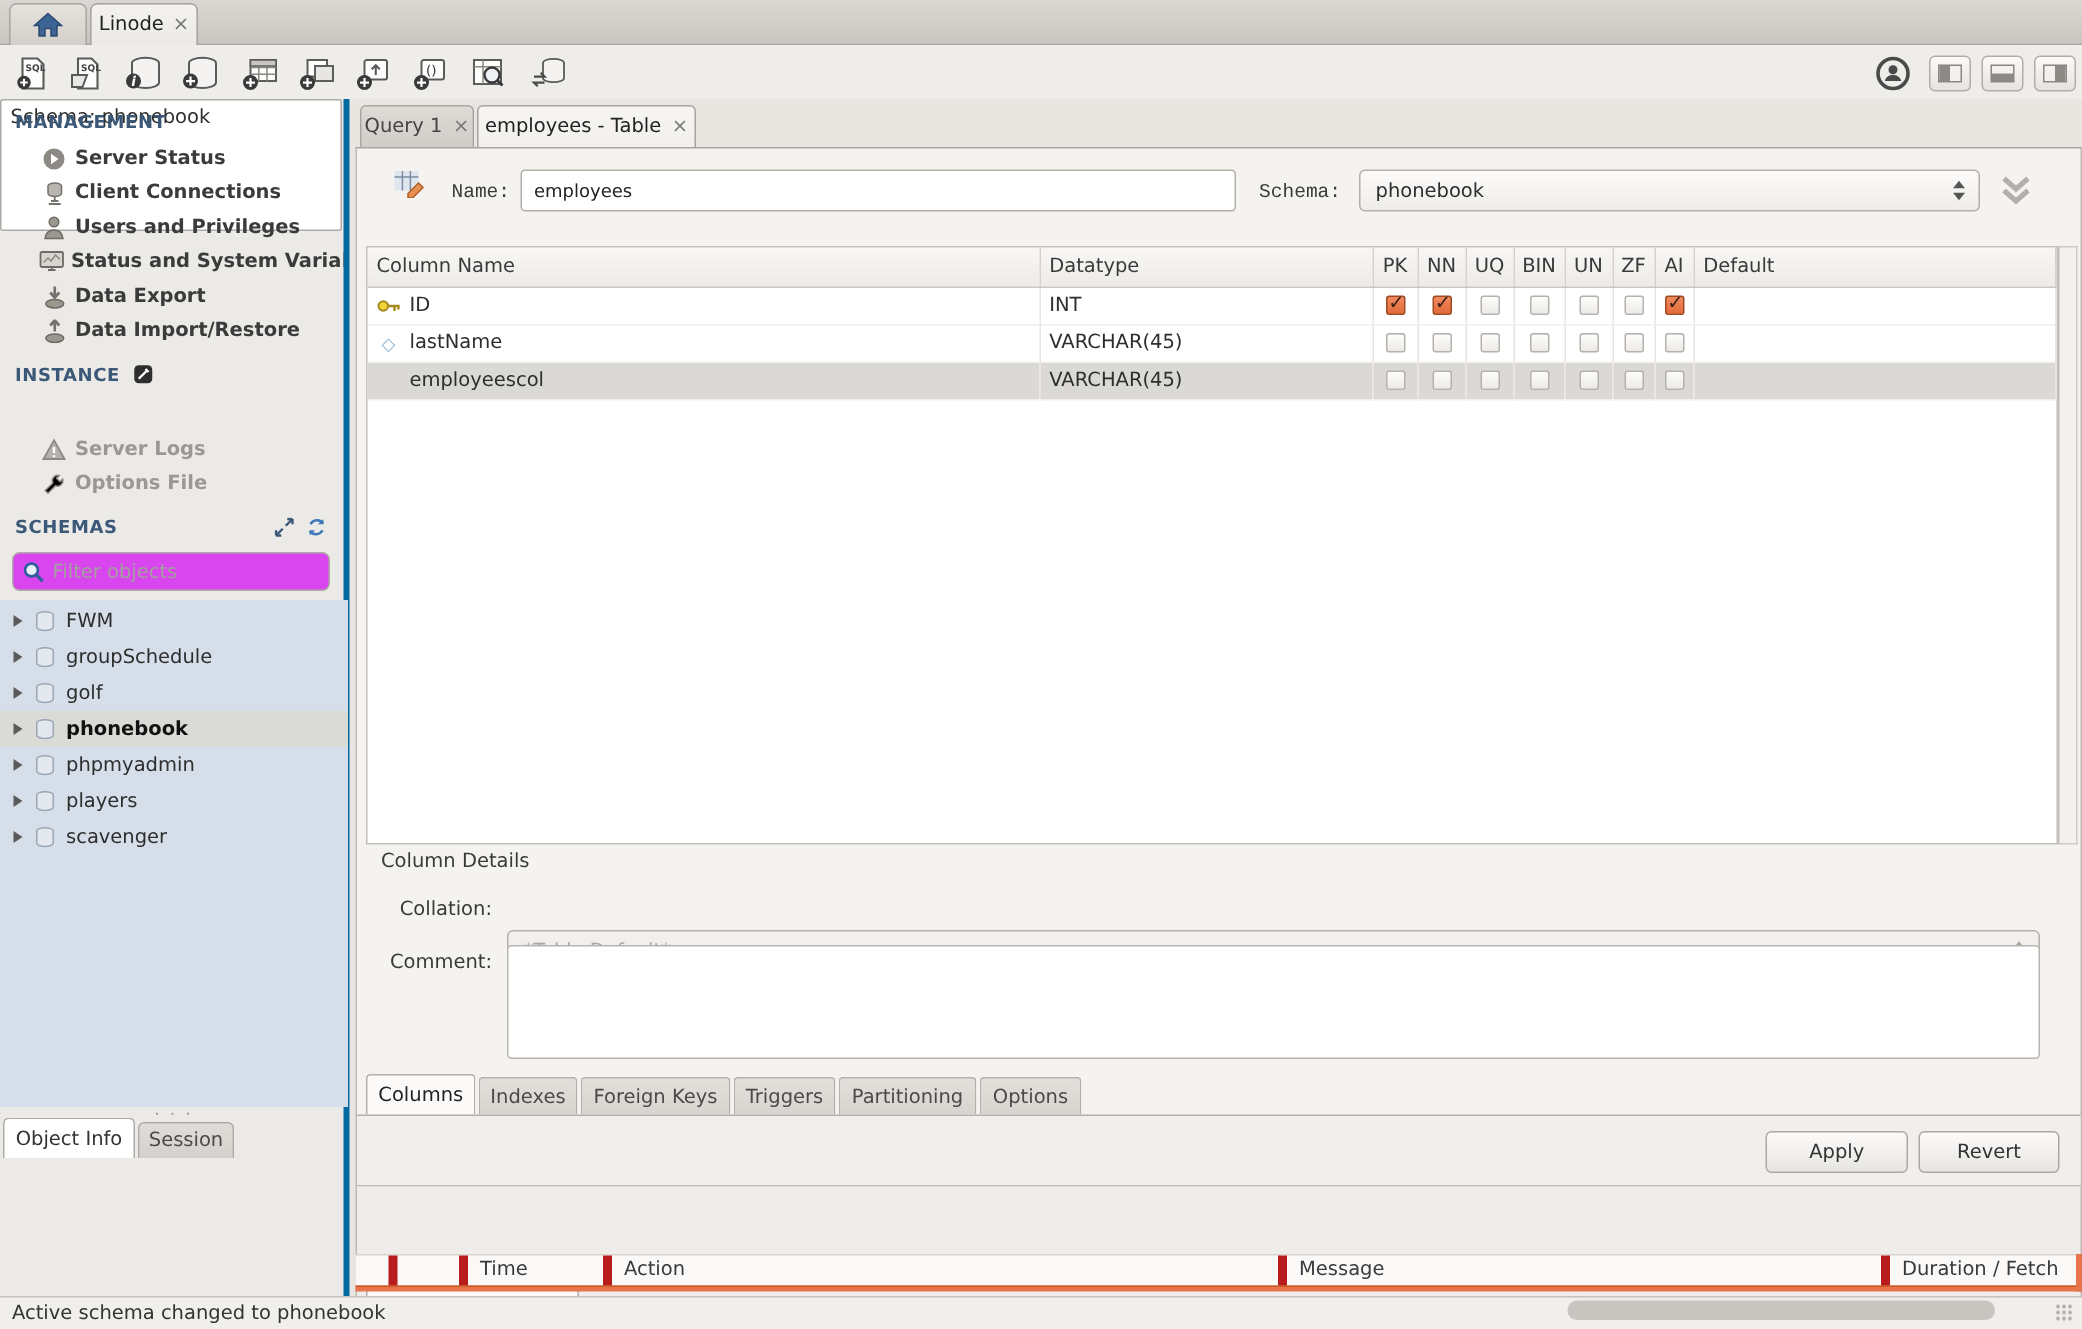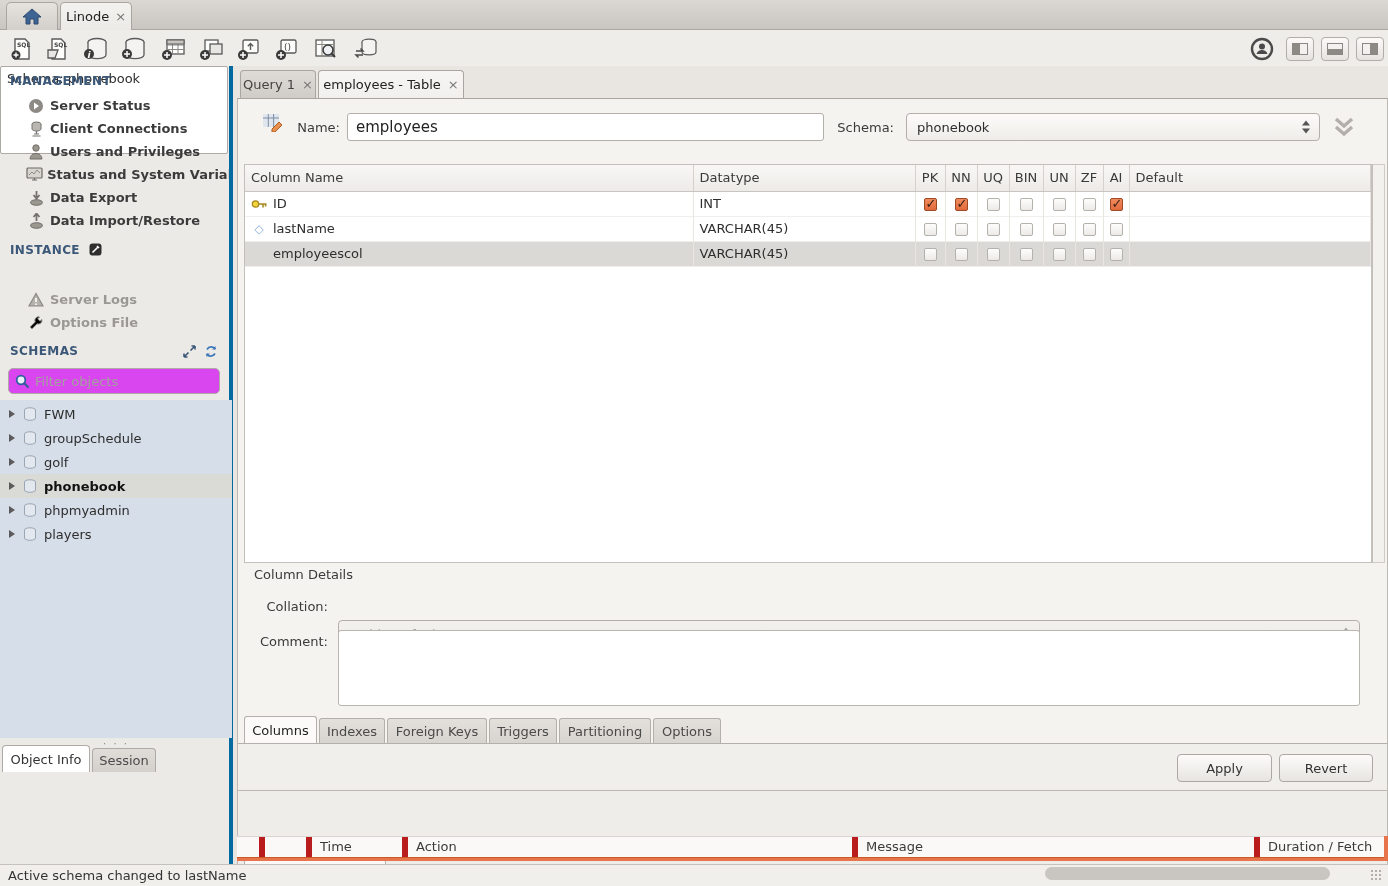--- a/index.html
+++ b/index.html
@@ -45,22 +45,22 @@
 
   .itab { position:absolute; border:1px solid #aeaaa5; border-bottom:none; border-radius:4px 4px 0 0; display:flex; align-items:center; justify-content:center; font-size:13px; }
   #infopanel { left:2px; top:706px; width:228px; height:88px; background:#fff; border:1px solid #aeaaa5; border-radius:2px; padding:4px 6px; color:#2e2e2e; }
 
   
   .mtab { position:absolute; top:70px; height:28px; border:1px solid #a9a5a0; border-bottom:none; border-radius:4px 4px 0 0; display:flex; align-items:center; justify-content:center; gap:7px; font-size:13px; color:#444; background:linear-gradient(#dedad6,#d0ccc7); }
   .mtab.active { background:linear-gradient(#f7f5f3,#f2f0ed); color:#222; }
 
   
   #panel { left:237px; top:98px; width:1151px; height:693px; background:#f5f3f0; border:1px solid #bcb8b3; border-top:1px solid #a9a5a0; }
-  label.flabel { font-size:13px; color:#3a3a3a; }
-  #name-input { left:347px; top:113px; width:477px; height:28px; border:1px solid #b3afaa; border-radius:3px; background:#fff; padding:0 8px; font-family:inherit; font-size:15px; color:#222; outline:none; }
+  label.flabel { font-size:13px; color:#3a3a3a;font-family:Liberation Mono, monospace; }
+  #name-input { left:347px; top:113px; width:477px; height:28px; border:1px solid #b3afaa; border-radius:3px; background:#fff; padding:0 8px; font-family:inherit; font-size:12px; color:#222; outline:none; }
   .combo { border:1px solid #b3afaa; border-radius:4px; background:linear-gradient(#fcfbfa,#efede9); display:flex; align-items:center; position:relative; }
   .combo .cval { padding-left:10px; color:#2e2e2e; }
   .spinner { position:absolute; right:9px; top:50%; transform:translateY(-50%); display:flex; flex-direction:column; gap:3px; }
   .spinner i { width:0; height:0; border-left:4px solid transparent; border-right:4px solid transparent; }
   .spinner .up { border-bottom:5px solid #555; }
   .spinner .dn { border-top:5px solid #555; }
   .combo.disabled { background:linear-gradient(#f3f1ee,#ecebe8); }
   .combo.disabled .cval { color:#aaa7a3; }
   .combo.disabled .spinner .up { border-bottom-color:#a6a29d; }
   .combo.disabled .spinner .dn { border-top-color:#a6a29d; }
@@ -389,20 +389,30 @@
     <div class="titem">
       <span class="tri"></span>
       <span class="dbic">
           <svg width="14" height="14" viewBox="0 0 14 14">
             <ellipse cx="7" cy="3" rx="5.5" ry="2.2" fill="#e3e8ee" stroke="#9aa6b4"></ellipse>
             <path d="M1.5 3v8c0 1.3 2.5 2.3 5.5 2.3s5.5-1 5.5-2.3V3" fill="#e3e8ee" stroke="#9aa6b4"></path>
           </svg>
         </span>
       <span class="tname">players</span>
     </div>
+    <div class="titem">
+      <span class="tri"></span>
+      <span class="dbic">
+          <svg width="14" height="14" viewBox="0 0 14 14">
+            <ellipse cx="7" cy="3" rx="5.5" ry="2.2" fill="#e3e8ee" stroke="#9aa6b4"></ellipse>
+            <path d="M1.5 3v8c0 1.3 2.5 2.3 5.5 2.3s5.5-1 5.5-2.3V3" fill="#e3e8ee" stroke="#9aa6b4"></path>
+          </svg>
+        </span>
+      <span class="tname">scavenger</span>
+    </div>
   </div>
 
   <div class="splitdots abs" style="left:100px; top:672px; width:32px">· · ·</div>
 
   <div class="itab active" style="left:2px; top:679px; width:88px; height:27px; background:#fff; z-index:2">
     <span>Object Info</span>
   </div>
   <div class="itab" style="left:92px; top:682px; width:64px; height:24px; background:linear-gradient(#e0ddd9,#d4d1cc); color:#4a4a4a">
     <span>Session</span>
   </div>
@@ -584,16 +594,16 @@
   <div class="ohc" style="width:47px"></div>
   <div class="ohc" style="width:96px">Time</div>
   <div class="ohc" style="width:450px">Action</div>
   <div class="ohc" style="width:402px">Message</div>
   <div class="ohc" style="width:126px; border-right:none">Duration / Fetch</div>
 </div>
 <div id="orangebar" class="abs"></div>
 <div id="orangev" class="abs"></div>
 
 <div id="statusbar" class="abs">
-  <div class="stext">Active schema changed to lastName</div>
+  <div class="stext">Active schema changed to phonebook</div>
 </div>
 <div id="hthumb" class="abs"></div>
 <div id="gripdots" class="abs"></div>
 
 </body></html>

